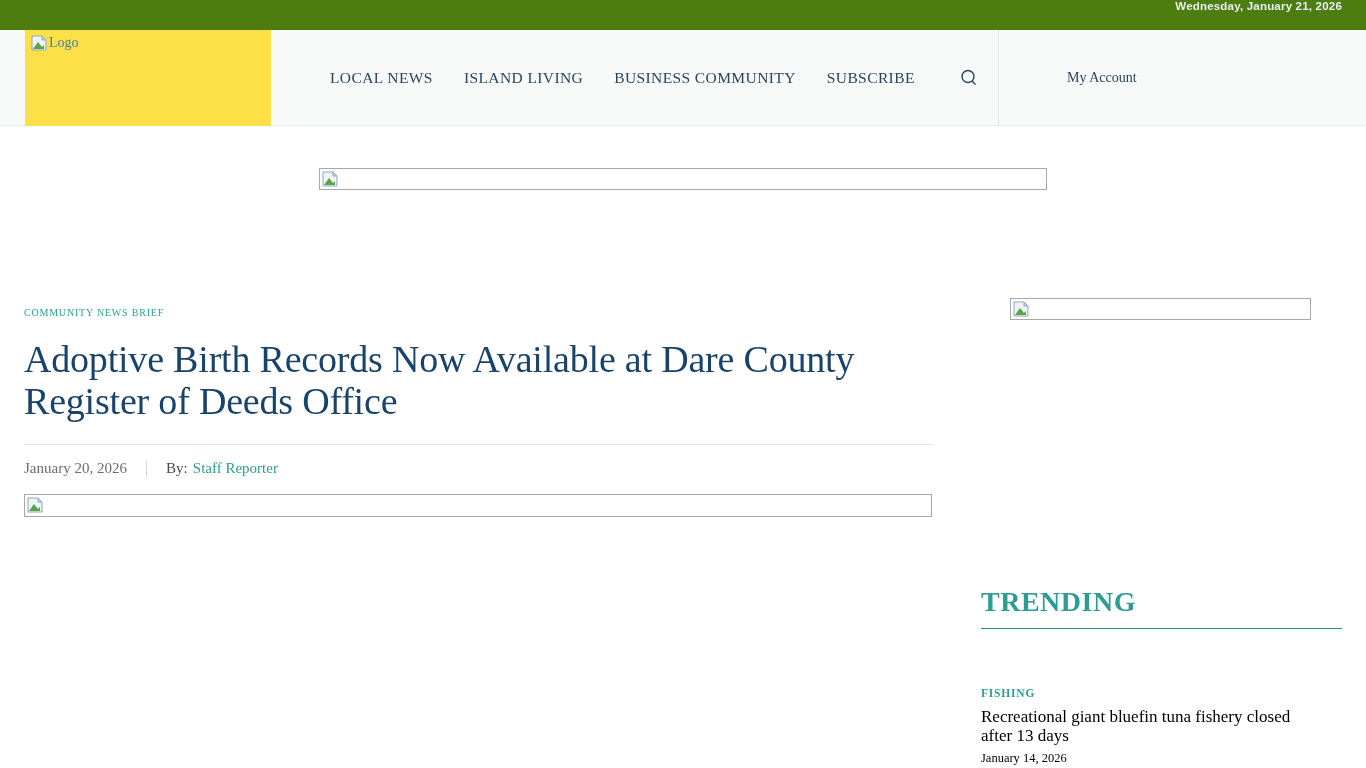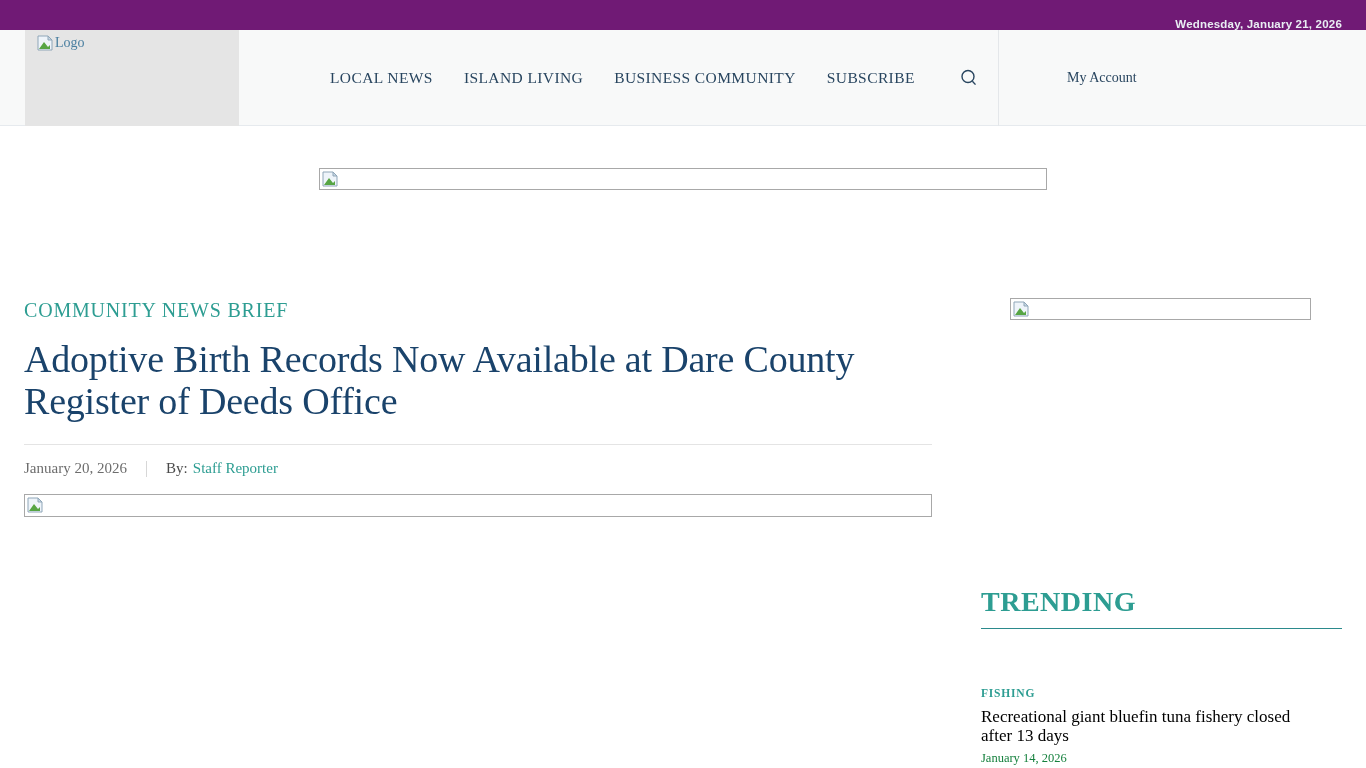--- a/index.html
+++ b/index.html
@@ -8,37 +8,37 @@
     font-family: "Liberation Serif", serif;
     background: #ffffff;
     position: relative;
     overflow: hidden;
   }
   .page { position: absolute; top: 0; left: 0; width: 1366px; height: 768px; }
 
   
   .topbar {
     position: absolute; top: 0; left: 0; width: 1366px; height: 30px;
-    background: #701a75;
-    display: flex; align-items: flex-end; justify-content: flex-end;
+    background: #4d7c0f;
+    display: flex; align-items: flex-start; justify-content: flex-end;
     padding-right: 24px;
   }
   .topbar-date {
     color: #e9eef3; font-family: "Liberation Sans", sans-serif;
     font-size: 11.5px; font-weight: bold; letter-spacing: 0.2px;
   }
 
   
   .header {
     position: absolute; top: 30px; left: 0; width: 1366px; height: 96px;
     background: #f8f9f9; border-bottom: 1px solid #e6eaee;
   }
   .logo-box {
-    position: absolute; left: 25px; top: 0; width: 214px; height: 96px;
-    background: #e5e5e5; cursor: pointer; padding: 5px 12px;
+    position: absolute; left: 25px; top: 0; width: 246px; height: 96px;
+    background: #fde047; cursor: pointer; padding: 5px 6px;
   }
   .logo-alt {
     display: inline-flex; align-items: center; gap: 2px;
     color: #4a7fa0; font-size: 14px; font-family: "Liberation Serif", serif;
   }
   .main-nav {
     position: absolute; left: 330px; top: 0; height: 96px;
     display: flex; align-items: center; gap: 31px;
   }
   .nav-item {
@@ -58,21 +58,21 @@
     border: 1px solid #a8a8a8; background: #ffffff;
     padding: 2px; display: block;
   }
   .broken-ico { display: block; }
 
   .banner-ph { position: absolute; left: 319px; top: 168px; width: 728px; height: 22px; }
 
   
   .article { position: absolute; left: 24px; top: 302px; width: 908px; }
   .article-category {
-    color: #2d9d92; font-size: 20px; letter-spacing: 0.8px;
+    color: #2d9d92; font-size: 10px; letter-spacing: 0.8px;
     line-height: 16px; cursor: pointer; display: inline-block;
   }
   .article-title {
     margin-top: 17px; color: #1a436b; font-size: 38px; font-weight: normal;
     line-height: 42px; width: 908px; letter-spacing: -0.2px;
   }
   .article-hr { margin-top: 22px; border: 0; border-top: 1px solid #e4e4e4; width: 908px; }
   .byline { margin-top: 14px; display: flex; align-items: center; font-size: 15px; }
   .byline-date { color: #6d6d6d; }
   .byline-sep { color: #cfcfcf; margin: 0 18px; font-size: 16px; }
@@ -90,21 +90,21 @@
   .trending-rule { margin-top: 11px; border: 0; border-top: 1.5px solid #2b8a8c; width: 361px; }
   .trending-item { margin-top: 54px; }
   .trending-cat {
     color: #2d9d92; font-size: 11.5px; font-weight: bold;
     letter-spacing: 0.8px; line-height: 13px; cursor: pointer; display: inline-block;
   }
   .trending-title {
     margin-top: 7px; color: #000000; font-size: 17px; line-height: 18.5px;
     max-width: 320px; cursor: pointer; font-weight: normal;
   }
-  .trending-date { margin-top: 6px; color: #15803d; font-size: 12.5px; }
+  .trending-date { margin-top: 6px; color: #000000; font-size: 12.5px; }
 </style>
 </head>
 <body>
 
 <div class="page">
 
   <div class="topbar">
     <span class="topbar-date">Wednesday, January 21, 2026</span>
   </div>
 

